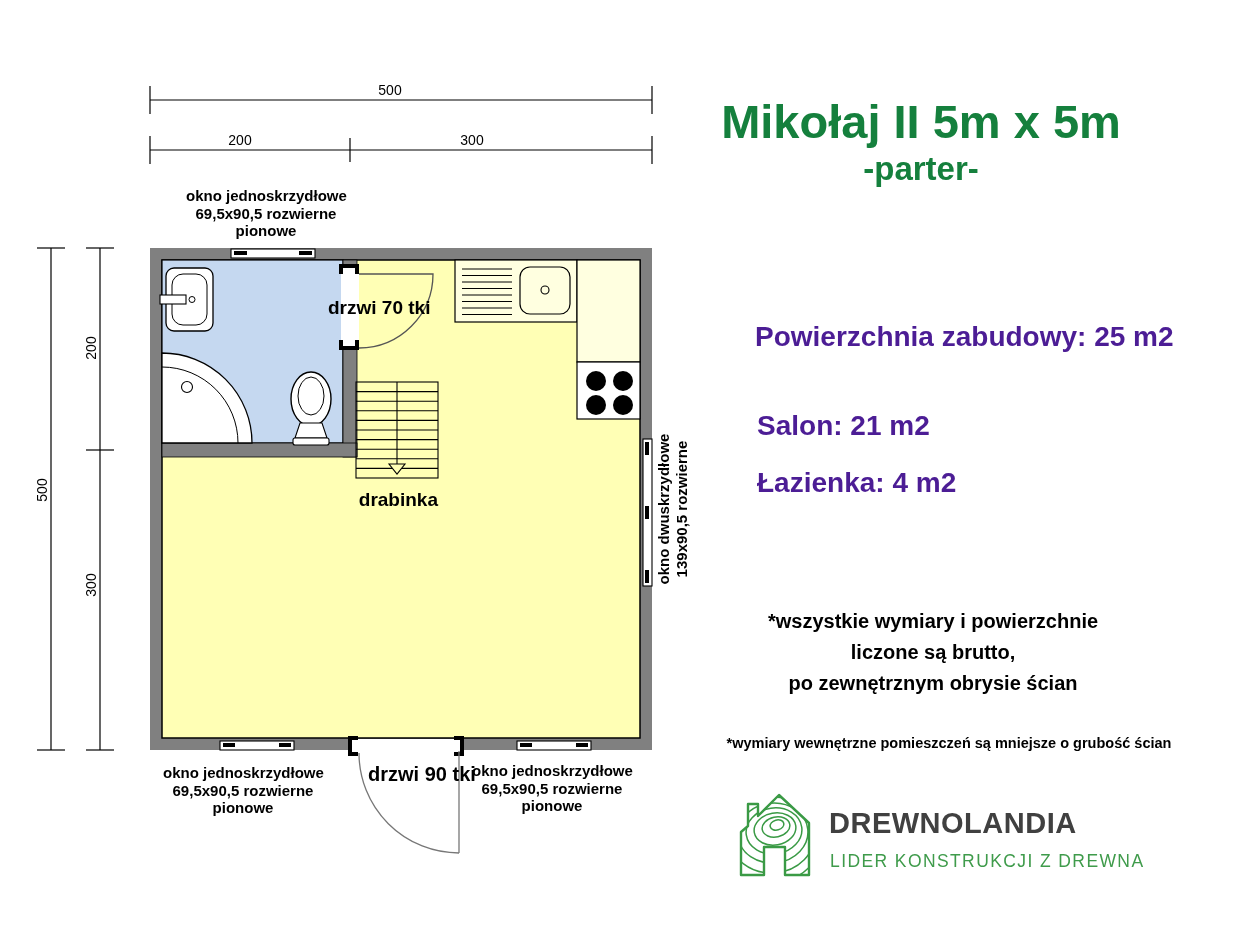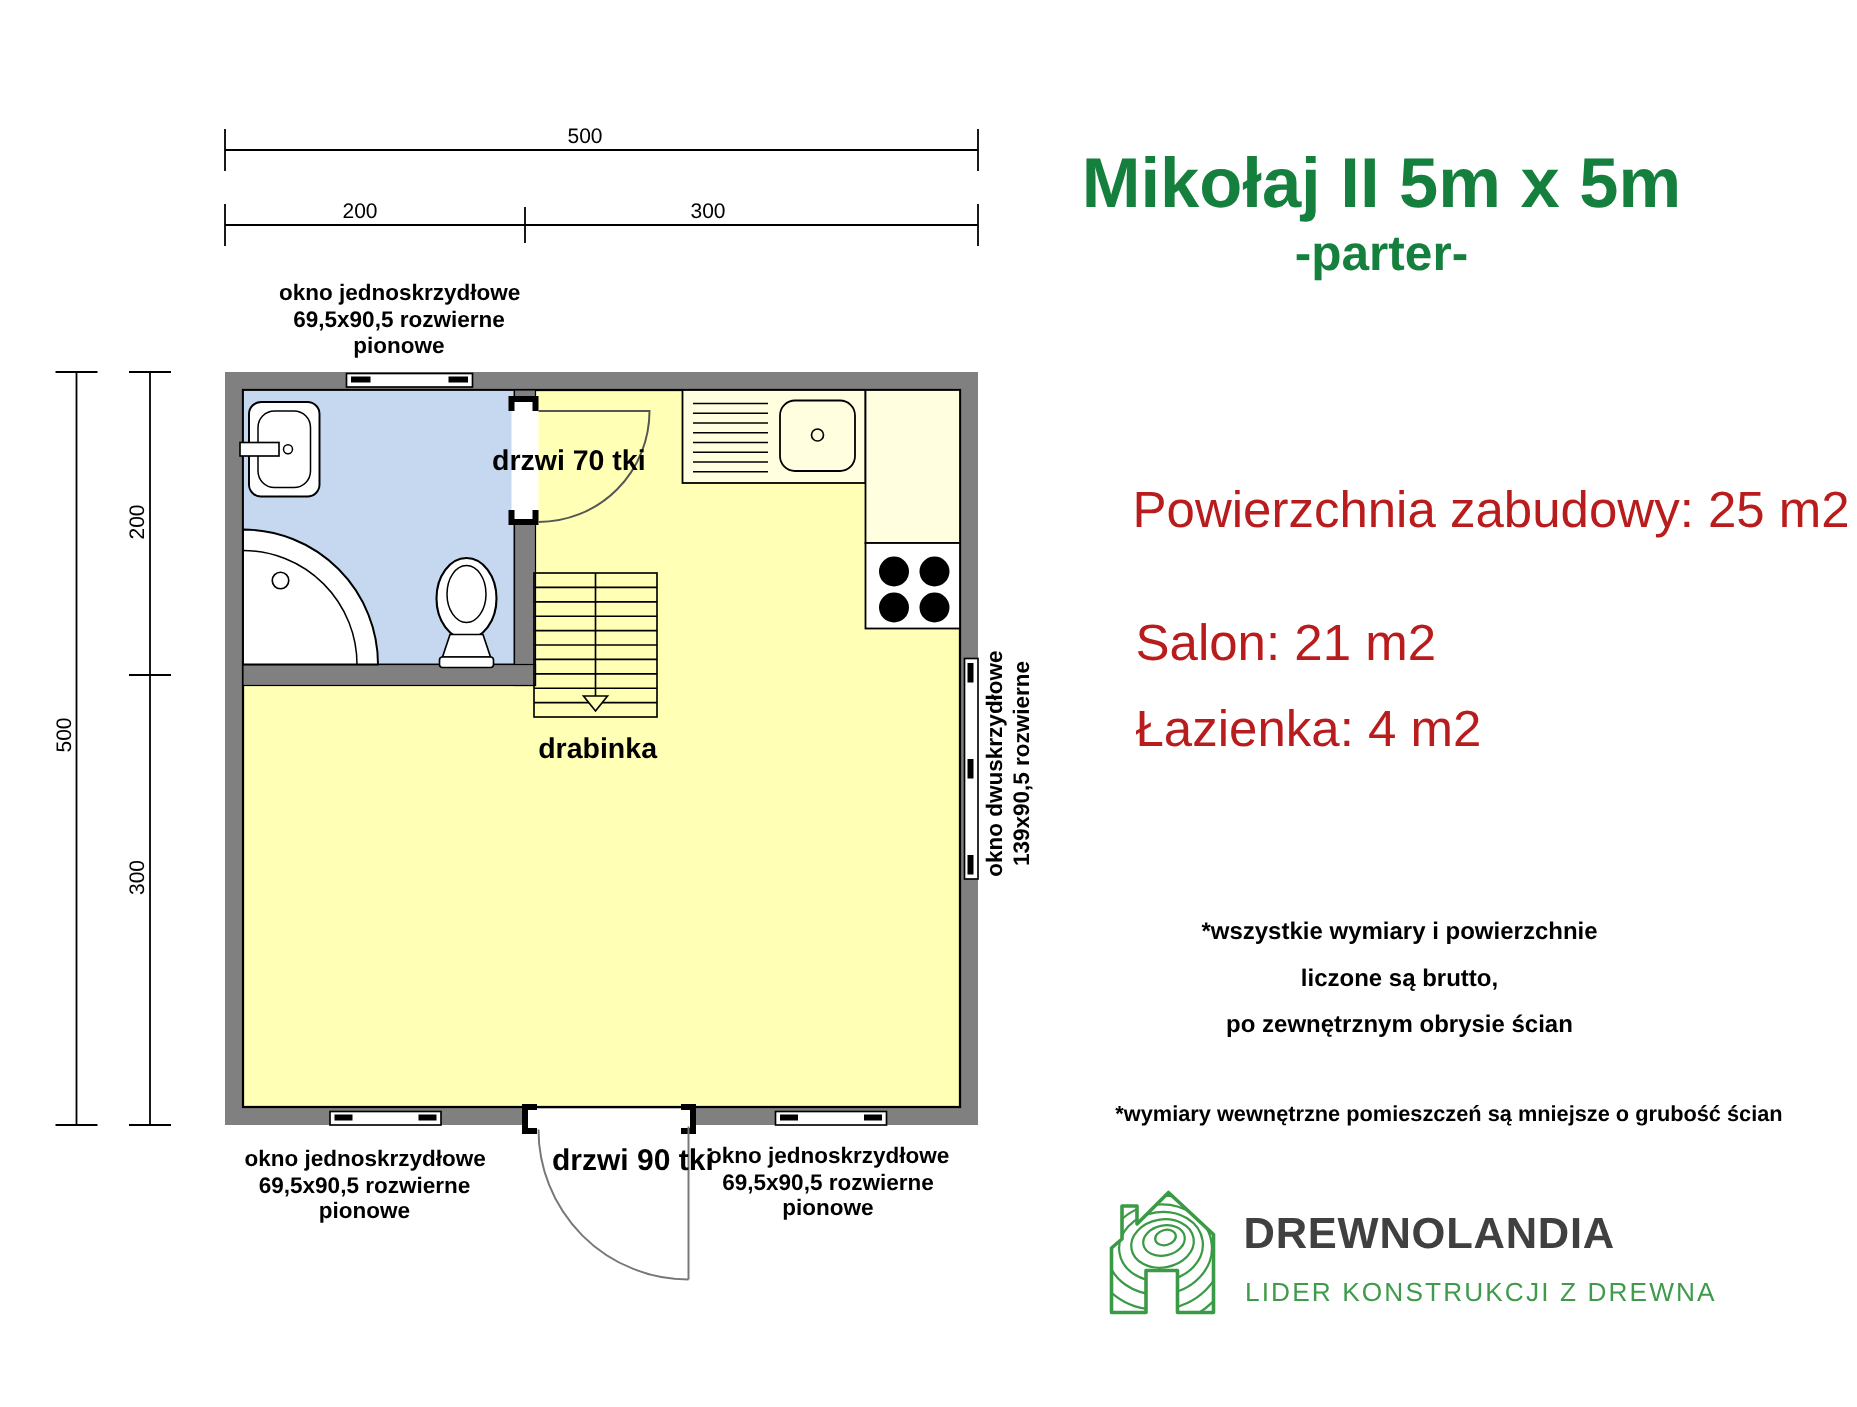--- a/index.html
+++ b/index.html
@@ -7,22 +7,22 @@
     position:relative;width:1238px;height:938px;background:#ffffff;overflow:hidden;
     font-family:"Liberation Sans","DejaVu Sans",sans-serif;color:#000;
   }
   .abs{position:absolute;}
   .dim-label{font-size:14px;font-weight:400;text-align:center;color:#000;}
   .rot{transform:rotate(-90deg);transform-origin:center center;}
   .plan-label{font-weight:700;font-size:15px;line-height:17.5px;text-align:center;color:#000;}
   .plan-label div{white-space:nowrap;}
   .door-label{font-weight:700;color:#000;white-space:nowrap;}
   .title{font-weight:800;text-align:center;color:#15803d;white-space:nowrap;}
-  .stat{font-weight:400;font-size:34px;color:#b91c1c;white-space:nowrap;}
-  .note-big{font-weight:700;font-size:16px;line-height:31px;text-align:center;color:#000;}
+  .stat{font-weight:700;font-size:28px;color:#4c1d95;white-space:nowrap;}
+  .note-big{font-weight:700;font-size:20px;line-height:31px;text-align:center;color:#000;}
   .note-small{font-weight:700;font-size:14.5px;text-align:center;color:#000;}
   .brand{font-weight:800;font-size:29px;letter-spacing:0.5px;white-space:nowrap;}
   .tagline{font-weight:400;font-size:17.5px;letter-spacing:1.4px;white-space:nowrap;margin-top:13px;}
   svg{display:block;}
 </style>
 </head>
 <body>
 
 <div id="canvas">
 
@@ -197,21 +197,21 @@
   <div class="abs stat" style="left:755px;top:321px">Powierzchnia zabudowy: 25 m2</div>
   <div class="abs stat" style="left:757px;top:410px">Salon: 21 m2</div>
   <div class="abs stat" style="left:757px;top:467px">Łazienka: 4 m2</div>
 
   <div class="abs note-big" style="left:663px;top:606px;width:540px">
     <div>*wszystkie wymiary i powierzchnie</div>
     <div>liczone są brutto,</div>
     <div>po zewnętrznym obrysie ścian</div>
   </div>
 
-  <div class="abs note-small" style="left:696px;top:735px;width:540px">*wymiary wewnętrzne pomieszczeń są mniejsze o grubość ścian</div>
+  <div class="abs note-small" style="left:679px;top:735px;width:540px">*wymiary wewnętrzne pomieszczeń są mniejsze o grubość ścian</div>
 
   <div class="abs" style="left:735px;top:790px;width:420px;height:100px">
     <svg class="abs" style="left:0;top:0" width="80" height="90" viewBox="0 0 80 90">
       <defs>
         <clipPath id="houseClip">
           <path d="M6,85 L6,42 L13,36 L13,14 L23,14 L23,26 L44,5 L74,33 L74,85 L50,85 L50,57 L29,57 L29,85 Z"></path>
         </clipPath>
       </defs>
       <g clip-path="url(#houseClip)" fill="none" stroke="#3a9a45" stroke-width="1.5">
         <ellipse cx="42" cy="35" rx="7" ry="5" transform="rotate(-15 42 35)"></ellipse>

